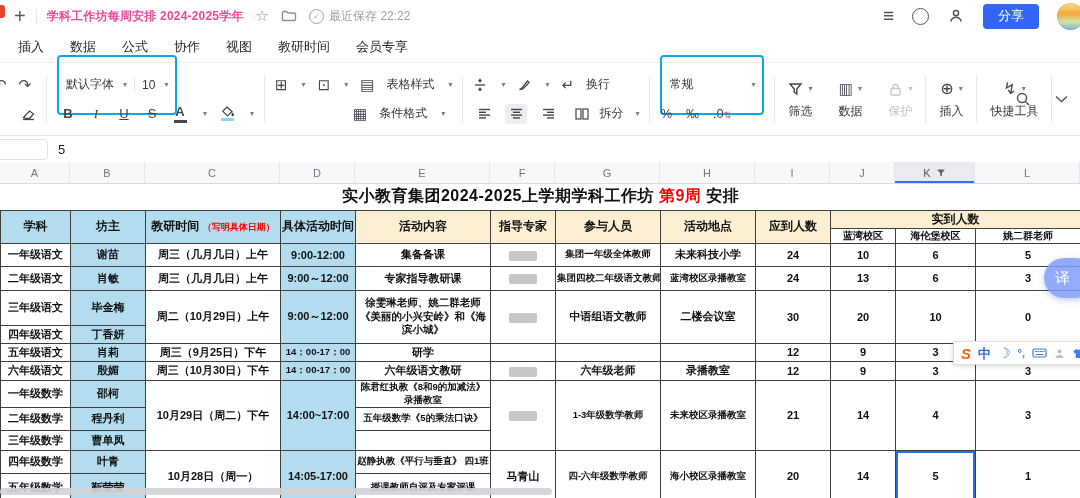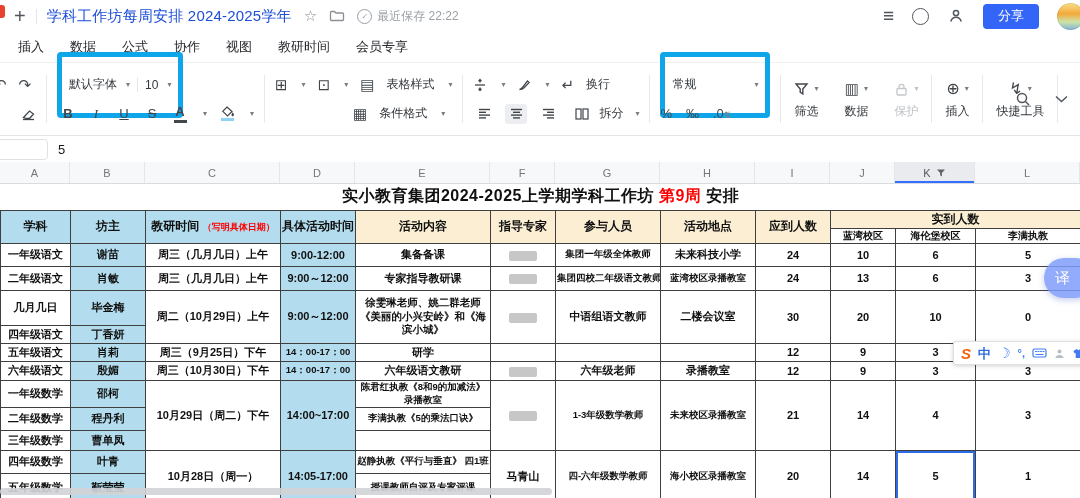--- a/index.html
+++ b/index.html
@@ -5,21 +5,21 @@
   html,body{margin:0;padding:0;}
   body{width:1080px;height:498px;overflow:hidden;background:#fff;
        font-family:"Liberation Sans","DejaVu Sans",sans-serif;color:#1f2329;}
   .app{position:relative;width:1080px;height:498px;overflow:hidden;background:#fff;}
 
   
   .titlebar{position:absolute;top:0;left:0;width:100%;height:32px;display:flex;align-items:center;}
   .notch{position:absolute;left:0;top:5px;width:5px;height:13px;background:#e5432e;border-radius:0 3px 3px 0;}
   .plus{font-size:20px;color:#51565d;margin-left:14px;line-height:1;}
   .vdiv{width:1px;height:15px;background:#e3e5e8;margin:0 10px;}
-  .doctitle{font-size:15px;font-weight:400;color:#1d4ed8;letter-spacing:.2px;}
+  .doctitle{font-size:12px;font-weight:700;color:#ec4899;letter-spacing:.2px;}
   .tbicon{color:#8a8f96;font-size:15px;margin-left:12px;display:inline-flex;align-items:center;}
   .saved{display:inline-flex;align-items:center;gap:5px;margin-left:12px;color:#9aa0a6;font-size:12px;}
   .ringcheck{width:13px;height:13px;border:1.3px solid #9aa0a6;border-radius:50%;font-size:8px;
              display:inline-flex;align-items:center;justify-content:center;color:#9aa0a6;}
   .tb-right{position:absolute;right:0;top:0;height:32px;display:flex;align-items:center;gap:18px;padding-right:0;}
   .burger{font-size:19px;color:#51565d;}
   .ring{width:15px;height:15px;border:1.6px solid #51565d;border-radius:50%;display:inline-block;}
   .share{border:none;background:#3365f6;color:#fff;font-size:13px;width:56px;height:25px;border-radius:4px;
          display:flex;align-items:center;justify-content:center;font-family:Liberation Sans, sans-serif;}
   .avatar{width:27px;height:27px;border-radius:50%;margin-right:-4px;
@@ -34,21 +34,21 @@
   
   .toolbar{position:absolute;top:62px;left:0;width:100%;height:74px;box-sizing:border-box;
            border-top:1px solid #eef0f2;border-bottom:1px solid #e3e5e8;
            display:flex;align-items:stretch;}
   .tgroup{display:flex;flex-direction:column;justify-content:center;gap:7px;padding:0 10px;}
   .trow{display:flex;align-items:center;gap:12px;height:22px;}
   .tdiv{width:1px;background:#e6e8ec;margin:12px 0;}
   .ticon{font-size:15px;color:#41464b;line-height:1;display:inline-flex;align-items:center;}
   .caret{font-size:8px;color:#7a7e83;margin-left:2px;}
   .tlabel{font-size:12px;color:#33373c;}
-  .fontbox{display:flex;align-items:center;border:5px solid #0ea5e9;border-radius:4px;height:24px;
+  .fontbox{display:flex;align-items:center;border:2px solid #0ea5e9;border-radius:4px;height:24px;
            padding:16px 7px;gap:7px;font-size:12px;color:#33373c;}
   .fsep{width:1px;height:14px;background:#e3e5e8;}
   .fmt{font-size:13px;color:#41464b;width:14px;text-align:center;}
   .fmt.i{font-style:italic;font-family:"Liberation Serif","DejaVu Serif",serif;}
   .fmt.u{text-decoration:underline;}
   .fmt.s{text-decoration:line-through;}
   .cbtn{display:inline-flex;flex-direction:column;align-items:center;gap:1px;}
   .colorbar{width:13px;height:3px;background:#43474c;}
   .colorbar.fill{background:#8fd2f2;}
   .apill{display:inline-flex;align-items:center;justify-content:center;width:22px;height:20px;border-radius:3px;}
@@ -429,21 +429,21 @@
             <td rowspan="2" class="bg-yellow hdr">活动内容</td>
             <td rowspan="2" class="bg-yellow hdr">指导专家</td>
             <td rowspan="2" class="bg-yellow hdr">参与人员</td>
             <td rowspan="2" class="bg-yellow hdr">活动地点</td>
             <td rowspan="2" class="bg-yellow hdr">应到人数</td>
             <td colspan="3" class="bg-yellow hdr">实到人数</td>
           </tr>
           <tr style="height: 14px;">
             <td class="subhdr">蓝湾校区</td>
             <td class="subhdr">海伦堡校区</td>
-            <td class="subhdr">李满执教</td>
+            <td class="subhdr">姚二群老师</td>
           </tr>
           <tr style="height: 23px;">
             <td class="">一年级语文</td>
             <td class="bg-blue">谢苗</td>
             <td class="">周三（几月几日）上午</td>
             <td class="bg-blue">9:00-12:00</td>
             <td class="red">集备备课</td>
             <td class=""><span class="blur"></span></td>
             <td class="xs">集团一年级全体教师</td>
             <td class="">未来科技小学</td>
@@ -460,21 +460,21 @@
             <td class="">专家指导教研课</td>
             <td class=""><span class="blur"></span></td>
             <td class="xs">集团四校二年级语文教师</td>
             <td class="xs">蓝湾校区录播教室</td>
             <td class="">24</td>
             <td class="">13</td>
             <td class="">6</td>
             <td class="">3</td>
           </tr>
           <tr style="height: 35px;">
-            <td class="">几月几日</td>
+            <td class="">三年级语文</td>
             <td class="bg-blue">毕金梅</td>
             <td rowspan="2" class="">周二（10月29日）上午</td>
             <td rowspan="2" class="bg-blue">9:00～12:00</td>
             <td rowspan="2" class="wrap">徐雯琳老师、姚二群老师《美丽的小兴安岭》和《海滨小城》</td>
             <td rowspan="2" class=""><span class="blur"></span></td>
             <td rowspan="2" class="">中语组语文教师</td>
             <td rowspan="2" class="">二楼会议室</td>
             <td rowspan="2" class="">30</td>
             <td rowspan="2" class="">20</td>
             <td rowspan="2" class="">10</td>
@@ -522,21 +522,21 @@
             <td rowspan="3" class="xs">1-3年级数学教师</td>
             <td rowspan="3" class="xs">未来校区录播教室</td>
             <td rowspan="3" class="">21</td>
             <td rowspan="3" class="">14</td>
             <td rowspan="3" class="">4</td>
             <td rowspan="3" class="">3</td>
           </tr>
           <tr style="height: 23px;">
             <td class="">二年级数学</td>
             <td class="bg-blue">程丹利</td>
-            <td class="xs">李满执教《5的乘法口诀》</td>
+            <td class="xs">五年级数学《5的乘法口诀》</td>
           </tr>
           <tr style="height: 20px;">
             <td class="">三年级数学</td>
             <td class="bg-blue">曹单凤</td>
             <td class=""></td>
           </tr>
           <tr style="height: 23px;">
             <td class="">四年级数学</td>
             <td class="bg-blue">叶青</td>
             <td rowspan="2" class="">10月28日（周一）</td>

